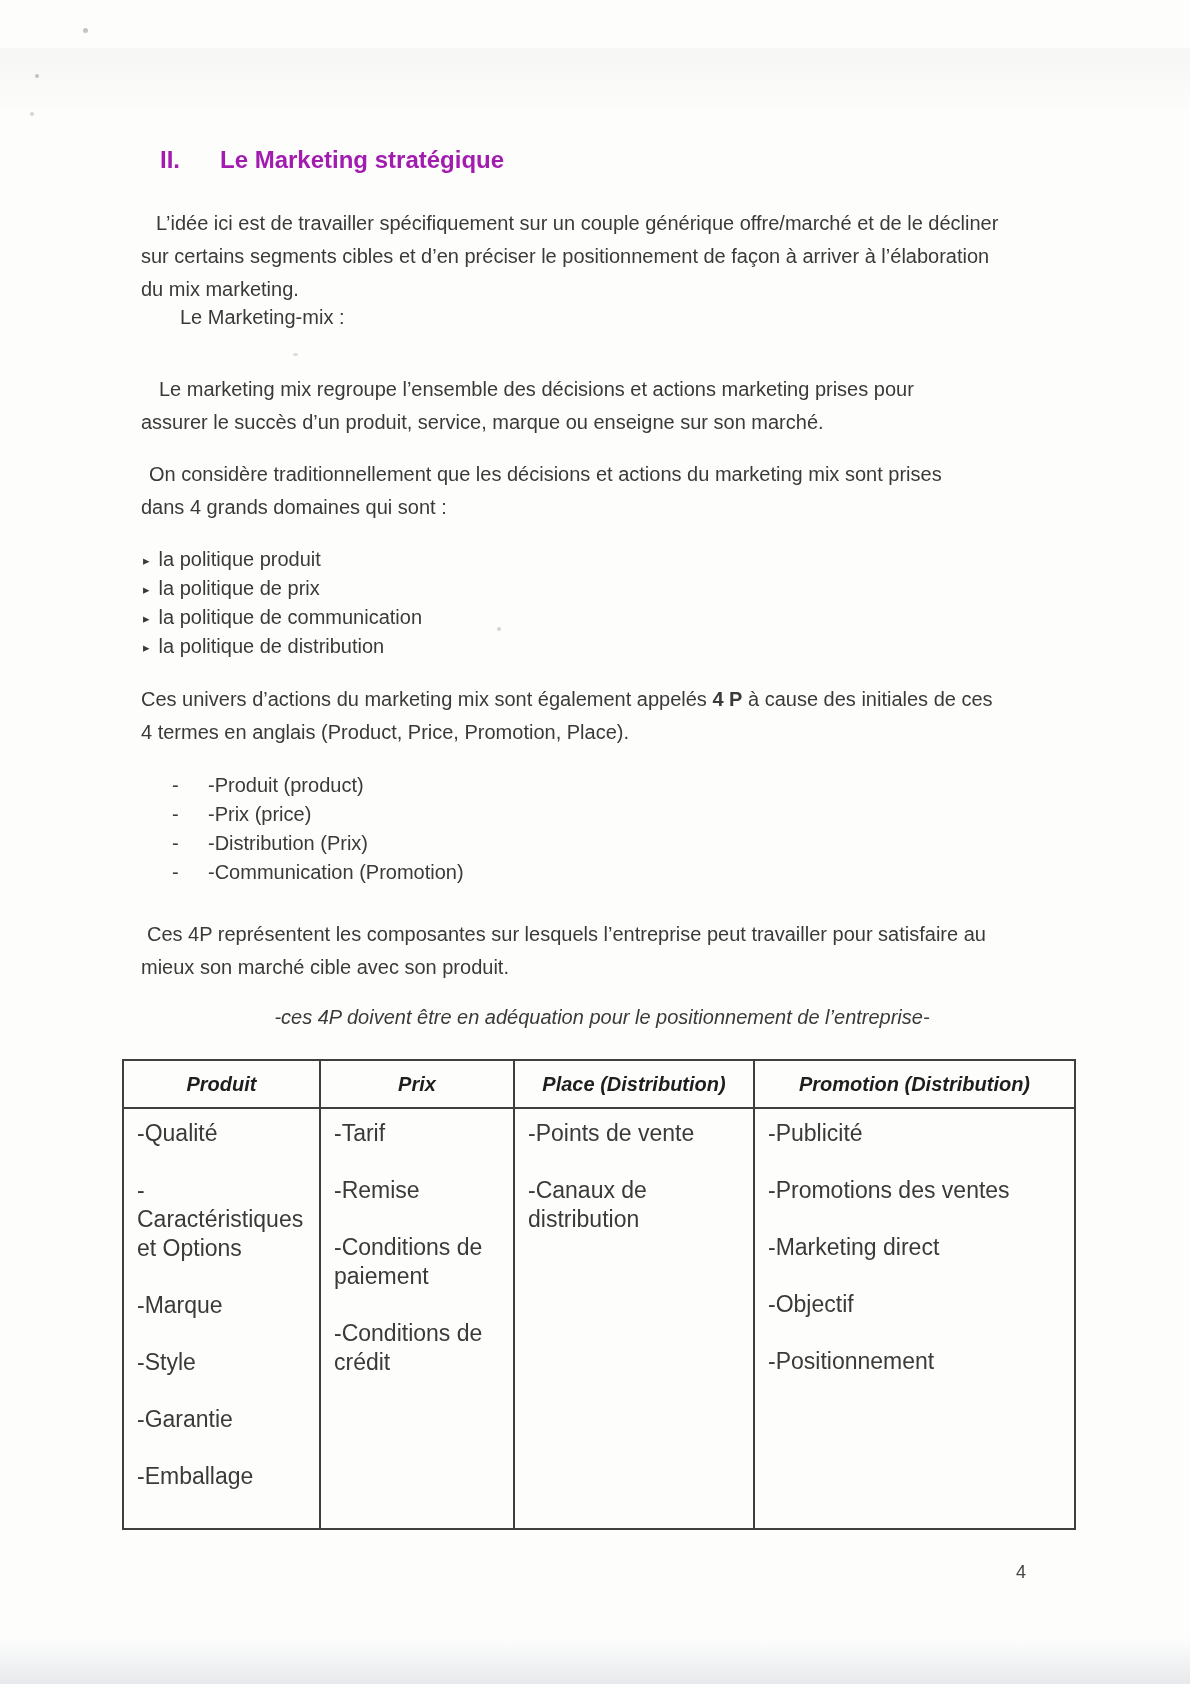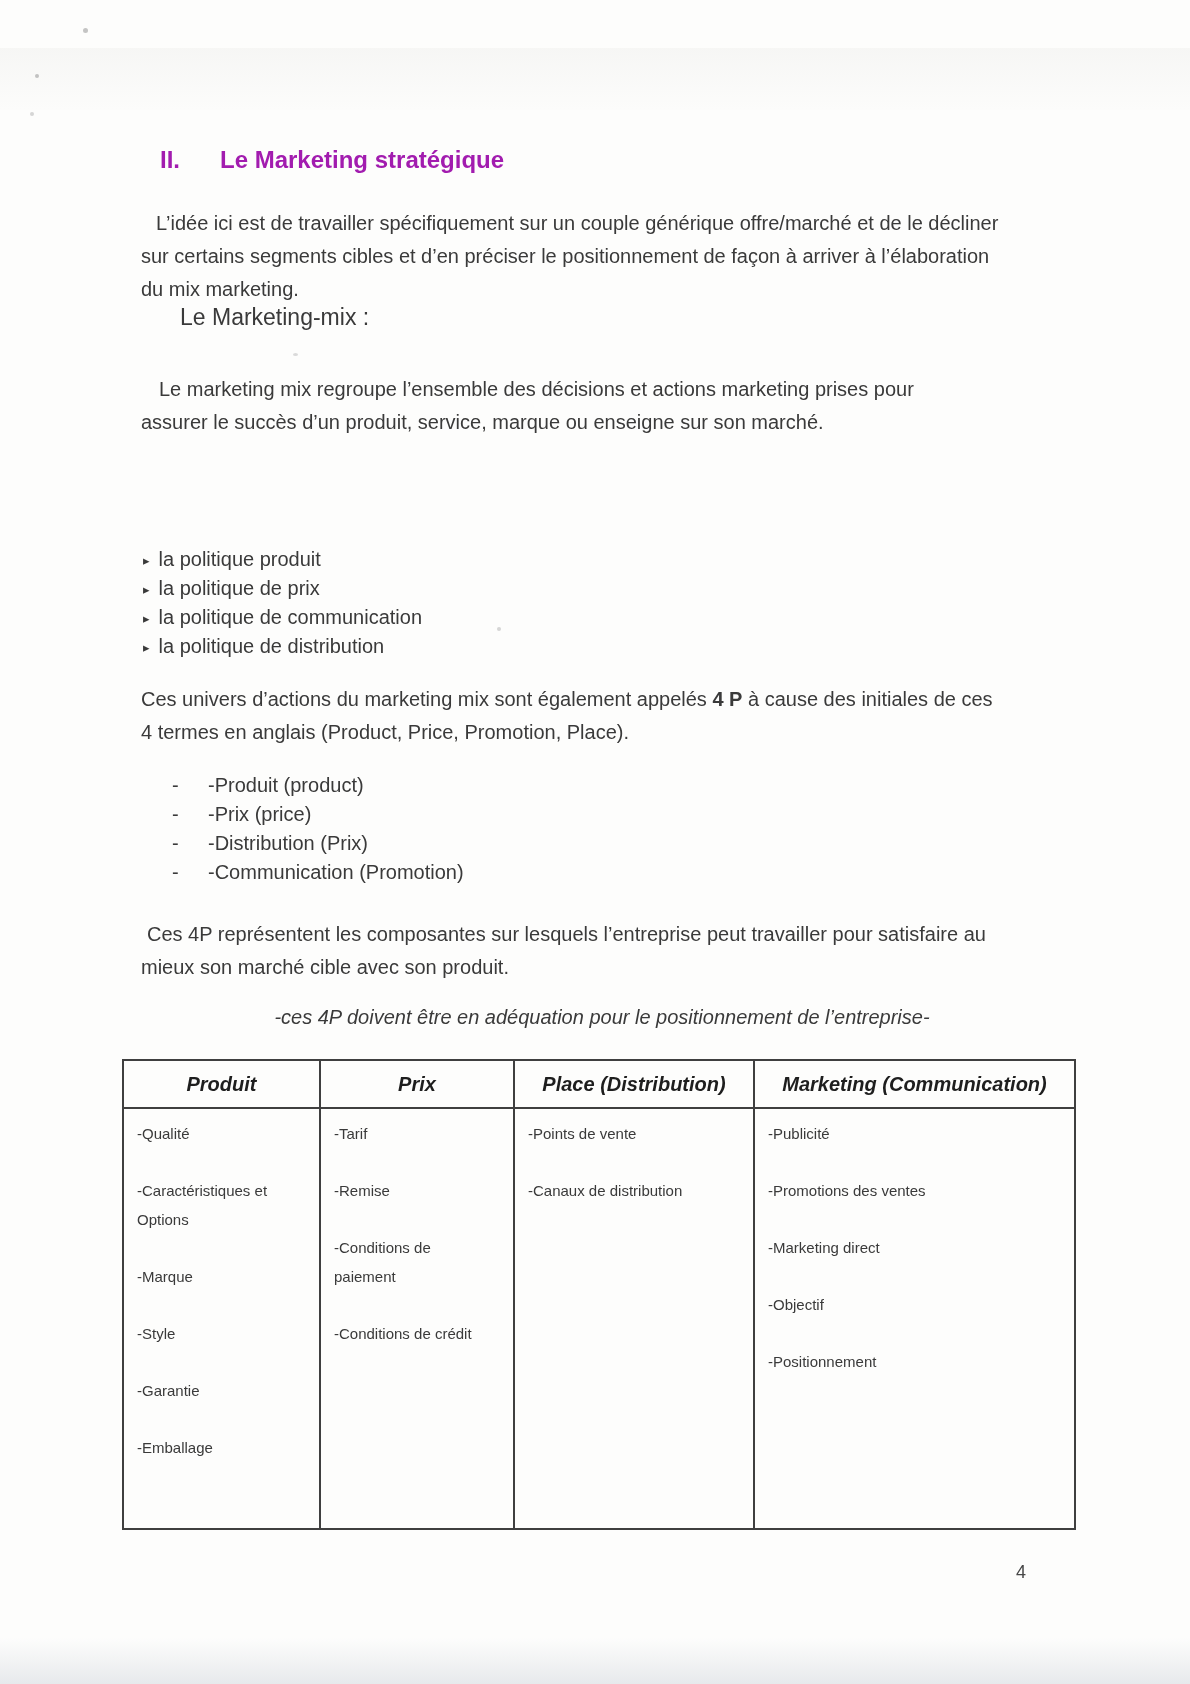--- a/index.html
+++ b/index.html
@@ -18,21 +18,21 @@
   .band-bottom{position:absolute;left:0;bottom:0;width:100%;height:46px;
     background:linear-gradient(180deg,rgba(195,201,210,0.0),rgba(195,201,210,0.38));}
   .speck{position:absolute;background:#8b8b8b;border-radius:50%;opacity:.5;}
 
   .title{position:absolute;top:146px;left:160px;display:flex;
     font-size:24px;font-weight:bold;color:#a21caf;}
   .title .num{width:60px;}
 
   .para{position:absolute;left:137px;margin:4px;font-size:20px;line-height:33px;}
   .p-intro{top:203px;width:875px;text-indent:15px;}
-  .subheading{position:absolute;top:301px;left:180px;font-size:23px;line-height:33px;text-align:center;}
+  .subheading{position:absolute;top:301px;left:180px;font-size:20px;line-height:33px;text-align:center;}
   .p-mix{top:369px;width:845px;text-indent:18px;}
   .p-domains{top:454px;width:845px;text-indent:8px;}
   .p-fourp{top:679px;width:865px;}
   .p-components{top:914px;width:890px;text-indent:6px;}
   .bold{font-weight:bold;}
 
   .bullets{position:absolute;left:143px;top:545px;font-size:20px;}
   .bullet-item{display:flex;align-items:baseline;height:29px;line-height:29px;}
   .tri{font-family:"DejaVu Sans",sans-serif;font-size:13px;margin-right:9px;
     position:relative;top:-1px;color:#3a3a3a;}
@@ -43,21 +43,21 @@
 
   .italic-note{position:absolute;top:1002px;left:137px;width:930px;
     text-align:center;font-style:italic;font-size:20px;line-height:30px;}
 
   table.mix{position:absolute;top:1059px;left:122px;width:952px;
     border-collapse:collapse;table-layout:fixed;}
   table.mix th,table.mix td{border:2px solid #3f3f3f;}
   table.mix th{height:46px;font-size:20px;font-weight:bold;font-style:italic;
     color:#1e1e1e;text-align:center;vertical-align:middle;padding:0 4px;margin-left:32px;}
   table.mix td{vertical-align:top;height:409px;
-    padding:10px 20px 0 13px;font-size:15px;}
+    padding:10px 20px 0 13px;font-size:23px;}
   td.c3{padding-right:72px;border-radius:29px;}
   .cell-item{line-height:29px;margin-bottom:28px;}
 
   .page-number{position:absolute;top:1562px;left:1016px;font-size:18px;color:#474747;}
 </style>
 </head>
 <body>
 
 <div class="page">
 
@@ -73,20 +73,21 @@
     <span class="num">II.</span>
     <span>Le Marketing stratégique</span>
   </div>
 
   <p class="para p-intro">L’idée ici est de travailler spécifiquement sur un couple générique offre/marché et de le décliner sur certains segments cibles et d’en préciser le positionnement de façon à arriver à l’élaboration du mix marketing.</p>
 
   <div class="subheading">Le Marketing-mix :</div>
 
   <p class="para p-mix">Le marketing mix regroupe l’ensemble des décisions et actions marketing prises pour assurer le succès d’un produit, service, marque ou enseigne sur son marché.</p>
 
+  <p class="para p-domains">On considère traditionnellement que les décisions et actions du marketing mix sont prises dans 4 grands domaines qui sont :</p>
 
   <div class="bullets">
       <div class="bullet-item">
       <span class="tri">▸</span>
       <span>la politique produit</span>
     </div>
       <div class="bullet-item">
       <span class="tri">▸</span>
       <span>la politique de prix</span>
     </div>
@@ -130,21 +131,21 @@
       <col style="width:197px">
         <col style="width:194px">
         <col style="width:240px">
         <col style="width:321px">
     </colgroup>
     <thead>
       <tr>
         <th>Produit</th>
         <th>Prix</th>
         <th>Place (Distribution)</th>
-        <th>Marketing (Communication)</th>
+        <th>Promotion (Distribution)</th>
       </tr>
     </thead>
     <tbody>
       <tr>
         <td class="c1">
             <div class="cell-item">-Qualité</div>
             <div class="cell-item">-Caractéristiques et Options</div>
             <div class="cell-item">-Marque</div>
             <div class="cell-item">-Style</div>
             <div class="cell-item">-Garantie</div>

